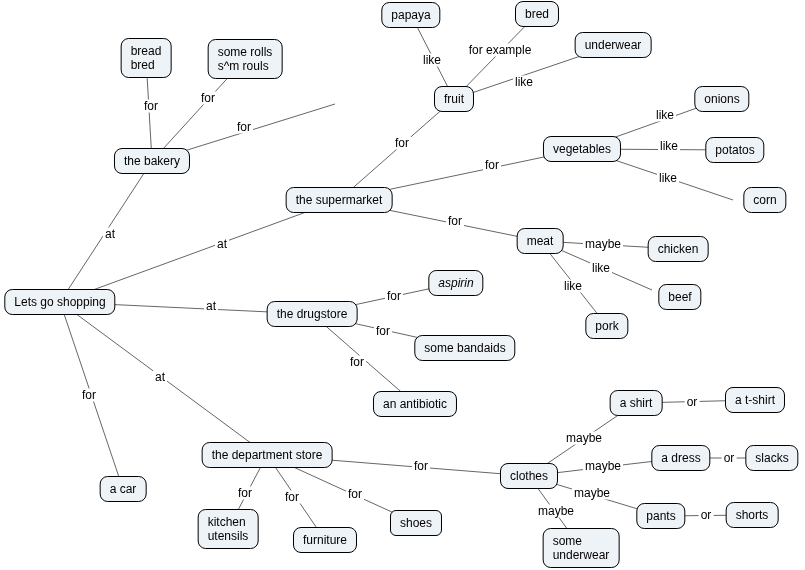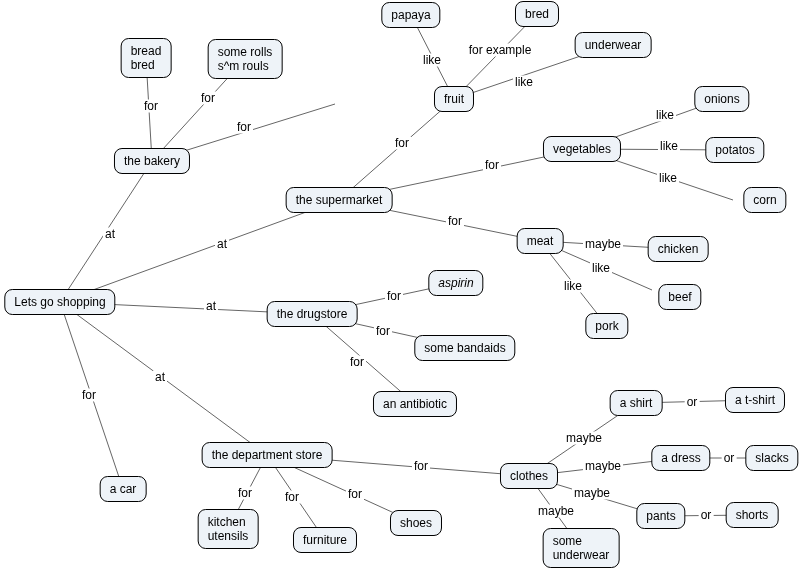--- a/index.html
+++ b/index.html
@@ -150,21 +150,21 @@
     <div class="node" style="left: 680px; top: 290px; margin-top: 7px;">beef</div>
     <div class="node" style="left: 607px; top: 326px;">pork</div>
     <div class="node" style="left: 312px; top: 314px;">the drugstore</div>
     <div class="node" style="left: 456px; top: 283px; font-style: italic;">aspirin</div>
     <div class="node" style="left: 465px; top: 348px;">some bandaids</div>
     <div class="node" style="left: 415px; top: 404px;">an antibiotic</div>
     <div class="node" style="left: 267px; top: 455px;">the department store</div>
     <div class="node" style="left: 228px; top: 529px;">kitchen
 utensils</div>
     <div class="node" style="left: 325px; top: 540px;">furniture</div>
-    <div class="node" style="left: 416px; top: 523px;">shoes</div>
+    <div class="node" style="left: 416px; top: 523px; border-radius: 6px;">shoes</div>
     <div class="node" style="left: 529px; top: 476px;">clothes</div>
     <div class="node" style="left: 636px; top: 403px;">a shirt</div>
     <div class="node" style="left: 755px; top: 400px;">a t-shirt</div>
     <div class="node" style="left: 681px; top: 458px;">a dress</div>
     <div class="node" style="left: 772px; top: 458px;">slacks</div>
     <div class="node" style="left: 661px; top: 516px;">pants</div>
     <div class="node" style="left: 752px; top: 515px;">shorts</div>
     <div class="node" style="left: 581px; top: 548px;">some
 underwear</div>
     <div class="node" style="left: 123px; top: 489px;">a car</div>

